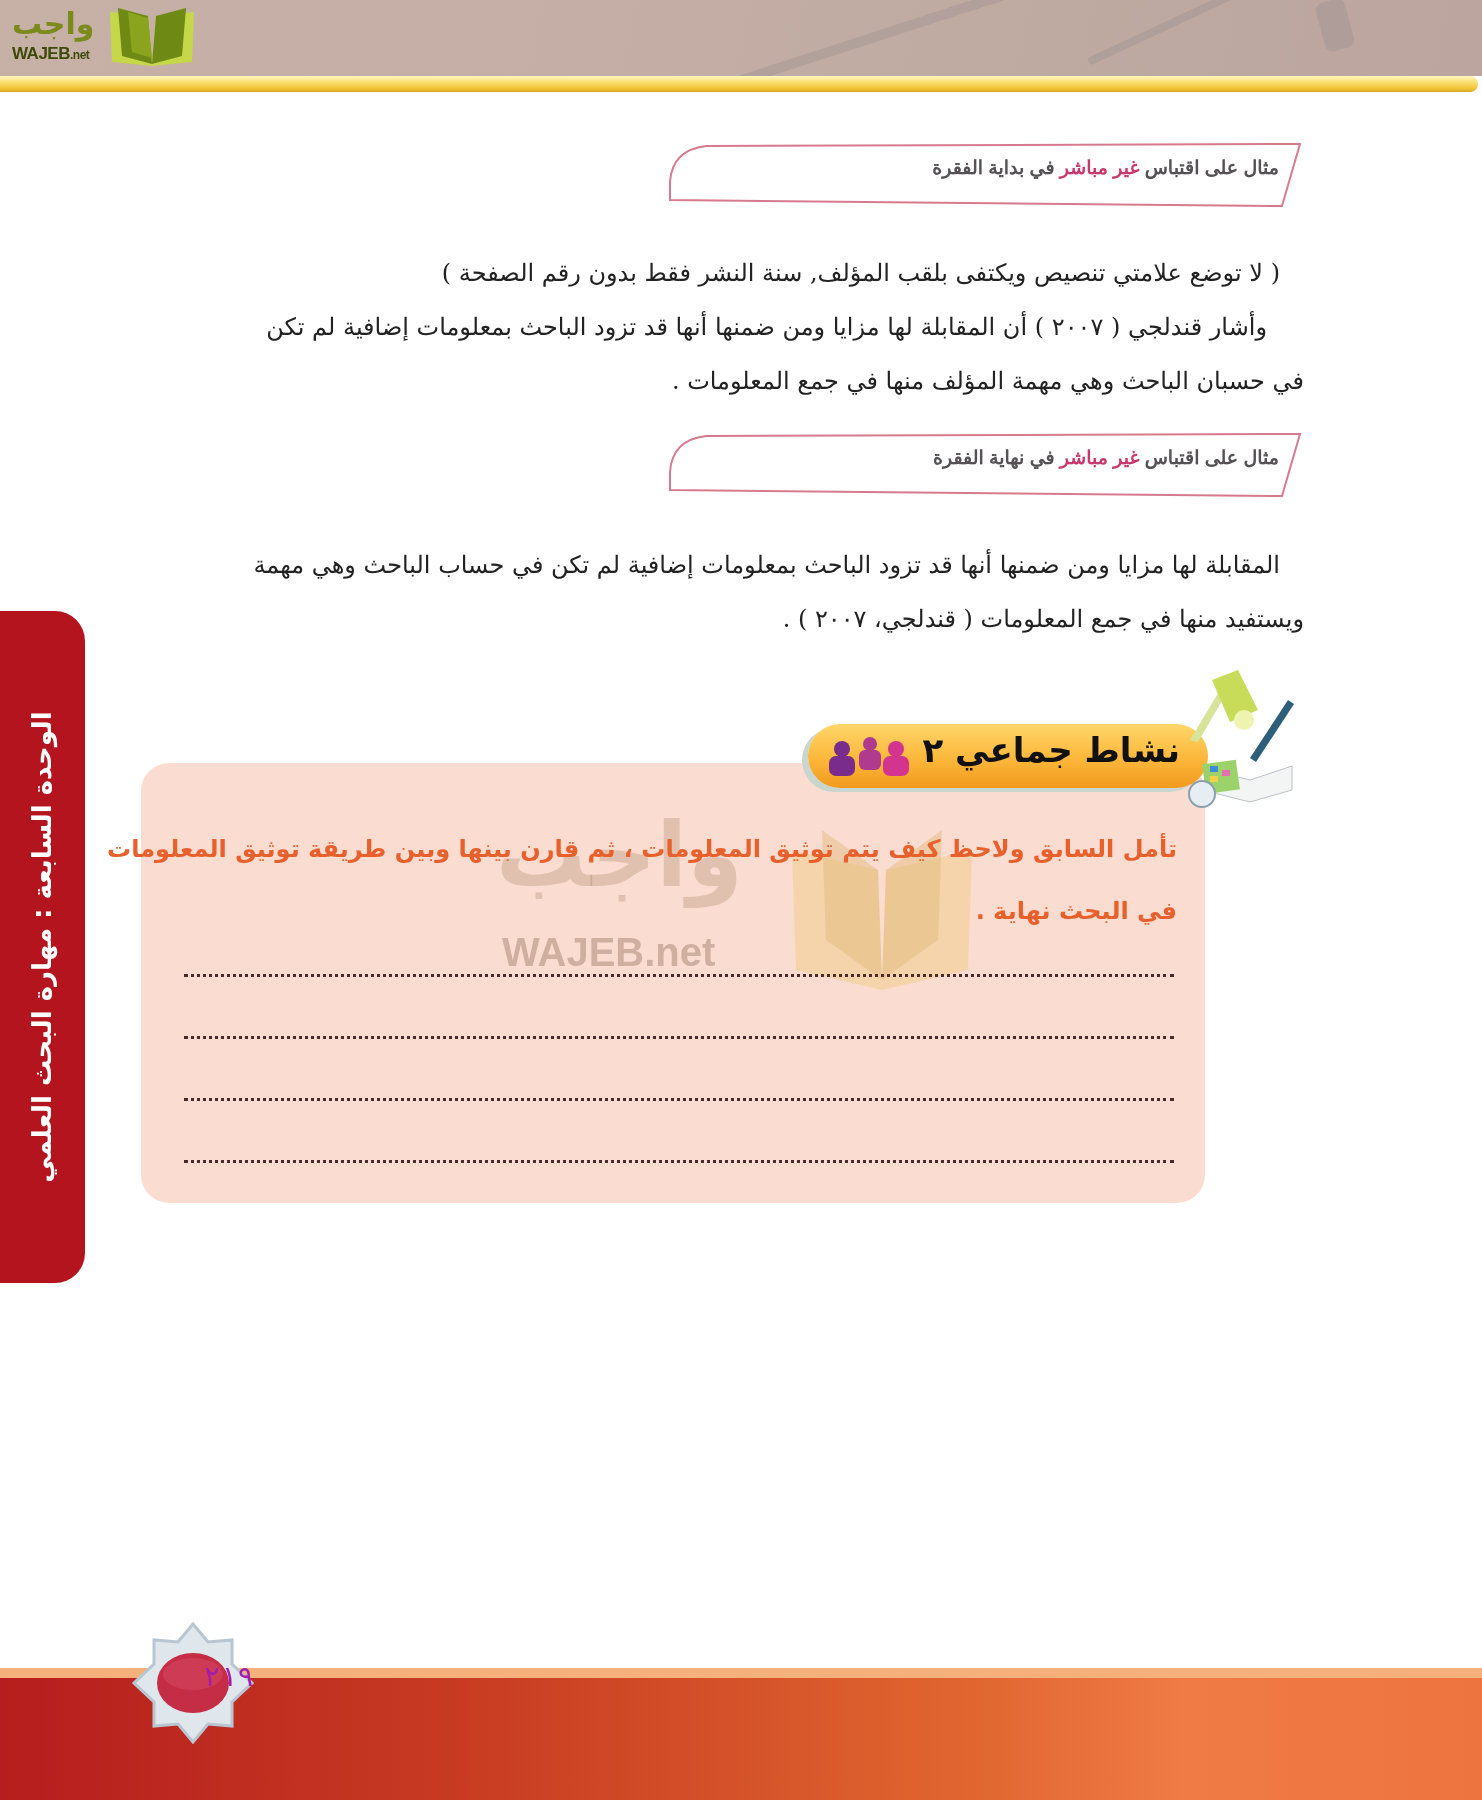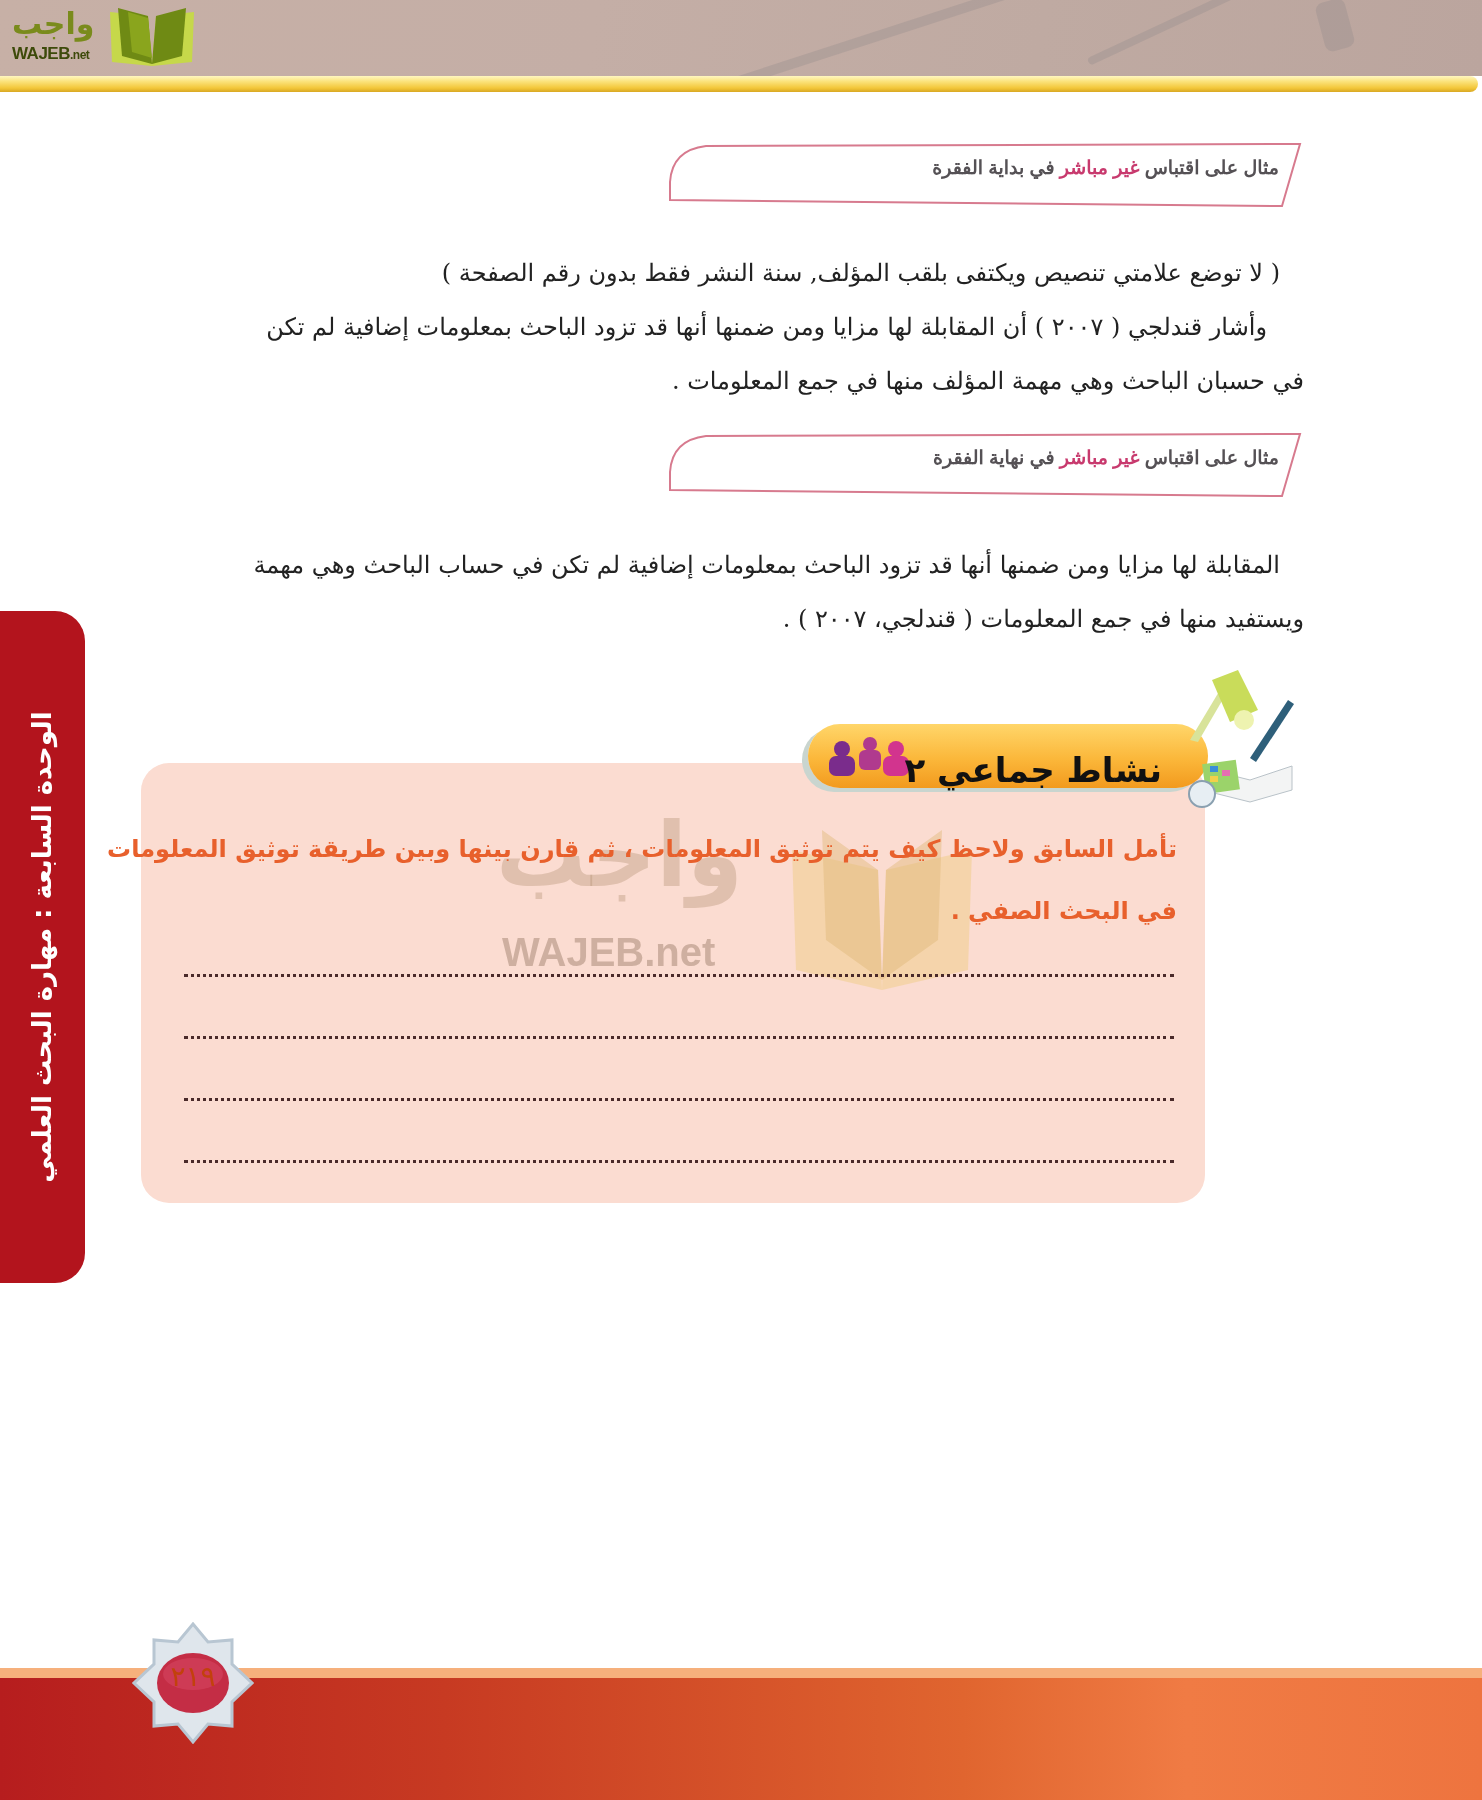--- a/index.html
+++ b/index.html
@@ -25,21 +25,21 @@
 
   
   .para { position:absolute; right:178px; direction:rtl; font-family:"DejaVu Serif", serif; font-size:24px; color:#222; line-height:54px; text-align:justify; }
   .para .line { display:block; white-space:nowrap; }
 
   
   .activity-box { position:absolute; left:141px; top:763px; width:1064px; height:440px; background:#fbdcd1; border-radius:28px; }
   .activity-banner { position:absolute; left:808px; top:722px; width:400px; height:68px; }
   .banner-pill { position:absolute; left:0; top:2px; width:400px; height:64px; border-radius:34px;
     background: linear-gradient(#ffd66a 0%, #fbb73a 55%, #f29a1e 100%); box-shadow: -6px 4px 0 #c9d5cf; }
-  .banner-text { position:absolute; right:46px; top:8px; direction:rtl; font-family:"DejaVu Sans", sans-serif; font-weight:bold; font-size:34px; color:#111; white-space:nowrap;margin-top:20px; }
+  .banner-text { position:absolute; right:28px; top:8px; direction:rtl; font-family:"DejaVu Sans", sans-serif; font-weight:bold; font-size:34px; color:#111; white-space:nowrap; }
   .people { position:absolute; left:18px; top:14px; width:88px; height:40px; }
   .banner-art { position:absolute; left:1180px; top:670px; width:120px; height:140px; }
 
   .instr { position:absolute; right:305px; top:818px; width:900px; direction:rtl; font-family:"DejaVu Sans", sans-serif; font-weight:bold; font-size:24px; color:#e8602c; line-height:62px; }
   .instr .line { display:block; white-space:nowrap; }
 
   .answer-line { position:absolute; left:184px; width:990px; height:0; border-top:3px dotted #4a2a2a; }
 
   
   .wm { position:absolute; left:496px; top:820px; width:500px; height:160px; pointer-events:none; }
@@ -50,21 +50,21 @@
   
   .side-tab { position:absolute; left:0; top:611px; width:85px; height:672px; background:#b3141d; border-radius:0 30px 30px 0; }
   .side-text { position:absolute; left:42px; top:336px; transform: translate(-50%,-50%) rotate(-90deg); transform-origin:center; white-space:nowrap;
     direction:rtl; font-family:"DejaVu Sans", sans-serif; font-weight:bold; font-size:26px; color:#ffffff; }
 
   
   .footer-stripe { position:absolute; left:0; top:1668px; width:1482px; height:10px; background:#f6b07c; }
   .footer { position:absolute; left:0; top:1678px; width:1482px; height:122px;
     background: linear-gradient(90deg, #b61d1e 0%, #c73a22 30%, #e0652f 65%, #f07b44 80%, #ee743f 100%); }
   .page-badge { position:absolute; left:132px; top:1622px; width:122px; height:122px; }
-  .page-num { position:absolute; left:132px; top:1660px; width:122px; text-align:center; font-family:Liberation Sans, sans-serif; font-size:28px; color:#c2410c; direction:rtl; }
+  .page-num { position:absolute; left:132px; top:1660px; width:122px; text-align:right; font-family:Liberation Mono, monospace; font-size:28px; color:#a21caf; direction:rtl; }
 </style>
 </head>
 <body>
 
 <div class="header">
   <div class="streak" style="left:600px; top:40px; width:500px; height:10px; transform:rotate(-18deg);"></div>
   <div class="streak" style="left:1080px; top:20px; width:180px; height:8px; transform:rotate(-25deg);"></div>
   <div class="streak" style="left:1320px; top:0px; width:30px; height:50px; transform:rotate(-15deg);"></div>
   <div class="logo">
     <span class="logo-ar">واجب</span>
@@ -146,21 +146,21 @@
   <rect x="24" y="92" width="34" height="30" fill="#9bd36a" transform="rotate(-8 40 107)"></rect>
   <rect x="30" y="96" width="8" height="6" fill="#3a8ed8"></rect>
   <rect x="42" y="100" width="8" height="6" fill="#e56fb0"></rect>
   <rect x="30" y="106" width="8" height="6" fill="#f4d04a"></rect>
   <circle cx="22" cy="124" r="13" fill="#e7eef3" stroke="#8aa0b0" stroke-width="2"></circle>
   <path d="M70 88 L108 30 L114 34 L76 92 Z" fill="#2e5f7a"></path>
 </svg>
 
 <div class="instr">
   <span class="line">تأمل السابق ولاحظ كيف يتم توثيق المعلومات ، ثم قارن بينها وبين طريقة توثيق المعلومات</span>
-  <span class="line">في البحث الصفي .</span>
+  <span class="line">في البحث نهاية .</span>
 </div>
 
 <div class="answer-line" style="top:974px;"></div>
 <div class="answer-line" style="top:1036px;"></div>
 <div class="answer-line" style="top:1098px;"></div>
 <div class="answer-line" style="top:1160px;"></div>
 
 <div class="side-tab">
   <span class="side-text">الوحدة السابعة : مهارة البحث العلمي</span>
 </div>

